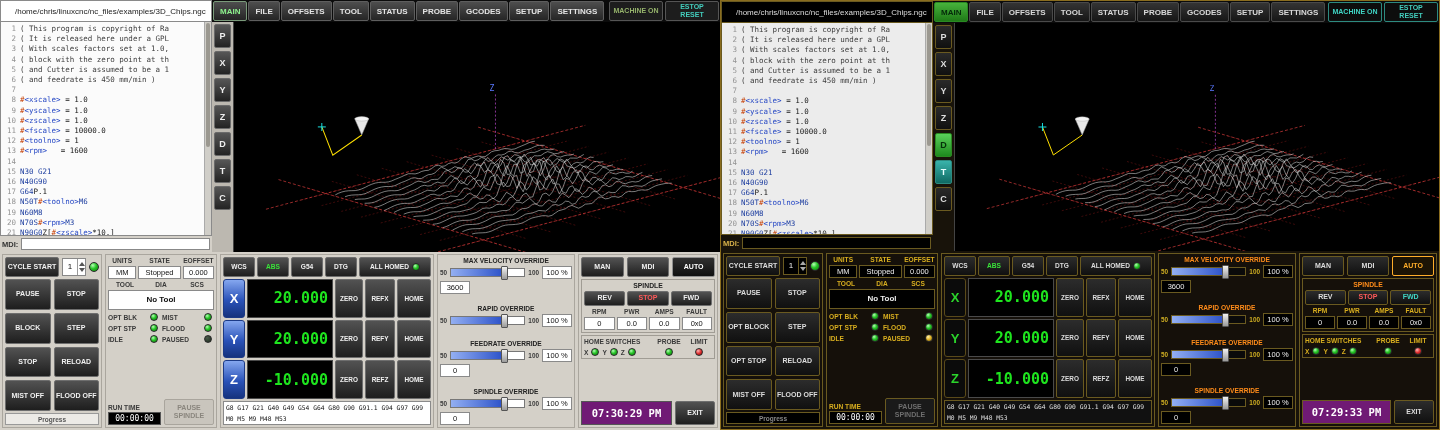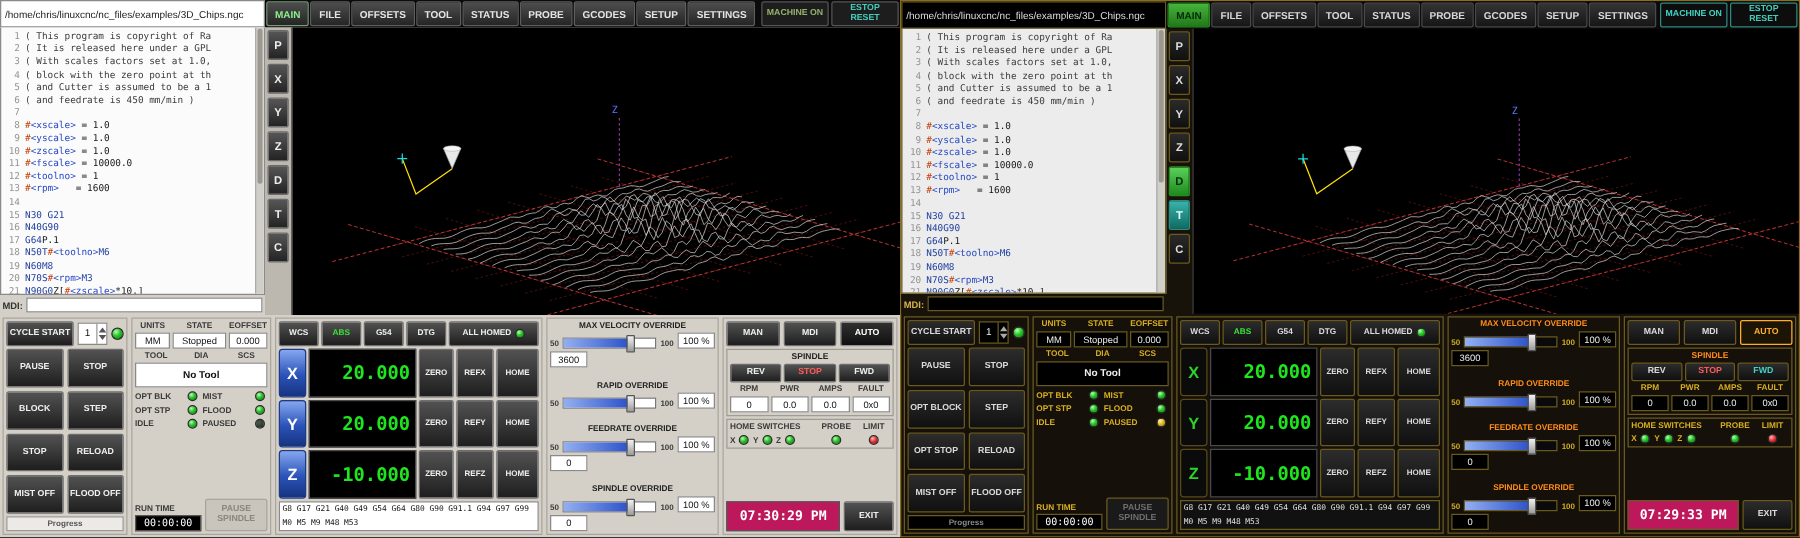--- a/index.html
+++ b/index.html
@@ -6,21 +6,21 @@
   html,body{width:1440px;height:430px;overflow:hidden;background:#000;
     font-family:"Liberation Sans",sans-serif}
   #app{display:flex;width:1440px;height:430px}
   .panel{width:720px;height:430px;display:flex;flex-direction:column;flex:0 0 720px}
   .theme-light{background:#d4d0c8;color:#111}
   .theme-dark{background:#18130a;color:#ddd;border:1px solid #8a6d1f}
 
   
   .topbar{flex:0 0 22px;display:flex;min-width:0}
   .path-field{width:212px;flex:0 0 212px;font-size:8px;display:flex;align-items:center;
-    padding:0 3px;white-space:nowrap;overflow:hidden}
+    padding:0 14px;white-space:nowrap;overflow:hidden}
   .theme-light .path-field{background:#fff;border:1px solid #8a8a8a;color:#222}
   .theme-dark .path-field{background:#000;border:1px solid #6a5a20;color:#ddd}
   .menu{flex:1;display:flex;gap:1px;padding:1px;background:#0b0b0b;min-width:0}
   .tab{padding:0 6px;display:flex;align-items:center;font-size:8px;font-weight:bold;
     border-radius:2px;white-space:nowrap}
   .theme-light .tab{background:linear-gradient(#4e4e4e,#252525);border:1px solid #5e5e5e;color:#e4e4e4}
   .theme-dark .tab{background:linear-gradient(#343434,#161616);border:1px solid #4a4a4a;color:#d8d8d8}
   .theme-light .tab.active{color:#8cf08c;border-color:#7a9a7a}
   .theme-dark .tab.active{background:linear-gradient(#47b33c,#1f7a17);color:#04290a;border-color:#2a8a22}
   .power{display:flex;gap:2px;background:#0b0b0b;padding:1px}
@@ -141,21 +141,21 @@
   .axis-row .btn{font-size:6.4px}
   .codes-box{flex:0 0 24px;border:1px solid #8a8a8a;background:#fff;color:#111;
     font-family:"DejaVu Sans Mono",monospace;font-size:6.3px;line-height:11px;padding:0 2px;
     white-space:nowrap;overflow:hidden}
   .theme-dark .codes-box{background:#111;color:#e0e0e0;border-color:#6a5a20}
 
   .ovr{display:flex;flex-direction:column;gap:2px}
   .ovr-title{font-size:6.6px;font-weight:bold;text-align:center;white-space:nowrap;overflow:hidden}
   .theme-light .ovr-title{color:#222}
   .theme-dark .ovr-title{color:#ff8c1a}
-  .ovr-row{display:flex;align-items:flex-end;gap:3px}
+  .ovr-row{display:flex;align-items:center;gap:3px}
   .ovr-end{font-size:6.4px;font-weight:bold}
   .theme-light .ovr-end{color:#3a3a3a}
   .theme-dark .ovr-end{color:#cfae22}
   .slider{flex:1;height:9px;position:relative;border:1px solid #777;background:#fff;min-width:0}
   .theme-dark .slider{background:#0a0a0a;border-color:#6a5a20}
   .slider-fill{position:absolute;left:0;top:0;bottom:0;background:linear-gradient(90deg,#93aff2,#2a50c8)}
   .slider-handle{position:absolute;top:-3px;width:7px;height:14px;background:linear-gradient(#f2f2f2,#9a9a9a);
     border:1px solid #555;border-radius:1px}
   .pct{width:30px;flex:0 0 30px}
   .ovr-sub{display:flex;}
@@ -171,21 +171,21 @@
   .theme-light .spindle-title{color:#222}
   .theme-dark .spindle-title{color:#ff8c1a}
   .spindle-btns{display:grid;grid-template-columns:1fr 1fr 1fr;gap:2px;height:15px}
   .btn.sstop{color:#ff5a5a}
   .theme-dark .btn.fwd{color:#3fd4c4}
   .group.sw{flex-direction:row;gap:4px}
   .sw-left{flex:1;display:flex;flex-direction:column;gap:3px;min-width:0}
   .sw-leds{display:flex;align-items:center;gap:3px}
   .sw-col{display:flex;flex-direction:column;align-items:center;gap:3px;width:26px;flex:0 0 26px}
   .clock-row{margin-top:auto;display:flex;gap:3px;flex:0 0 24px}
-  .clock{flex:1;background:#be185d;color:#fff;border:1px solid #555;
+  .clock{flex:1;background:#701a75;color:#fff;border:1px solid #555;
     font-family:"DejaVu Sans Mono",monospace;font-size:10.5px;font-weight:bold;
     display:flex;align-items:center;justify-content:center}
   .theme-dark .clock{border-color:#6a5a20}
   .exit{width:40px;flex:0 0 40px}
 </style>
 </head>
 <body>
 
 <div id="app">
 <div class="panel theme-light">

